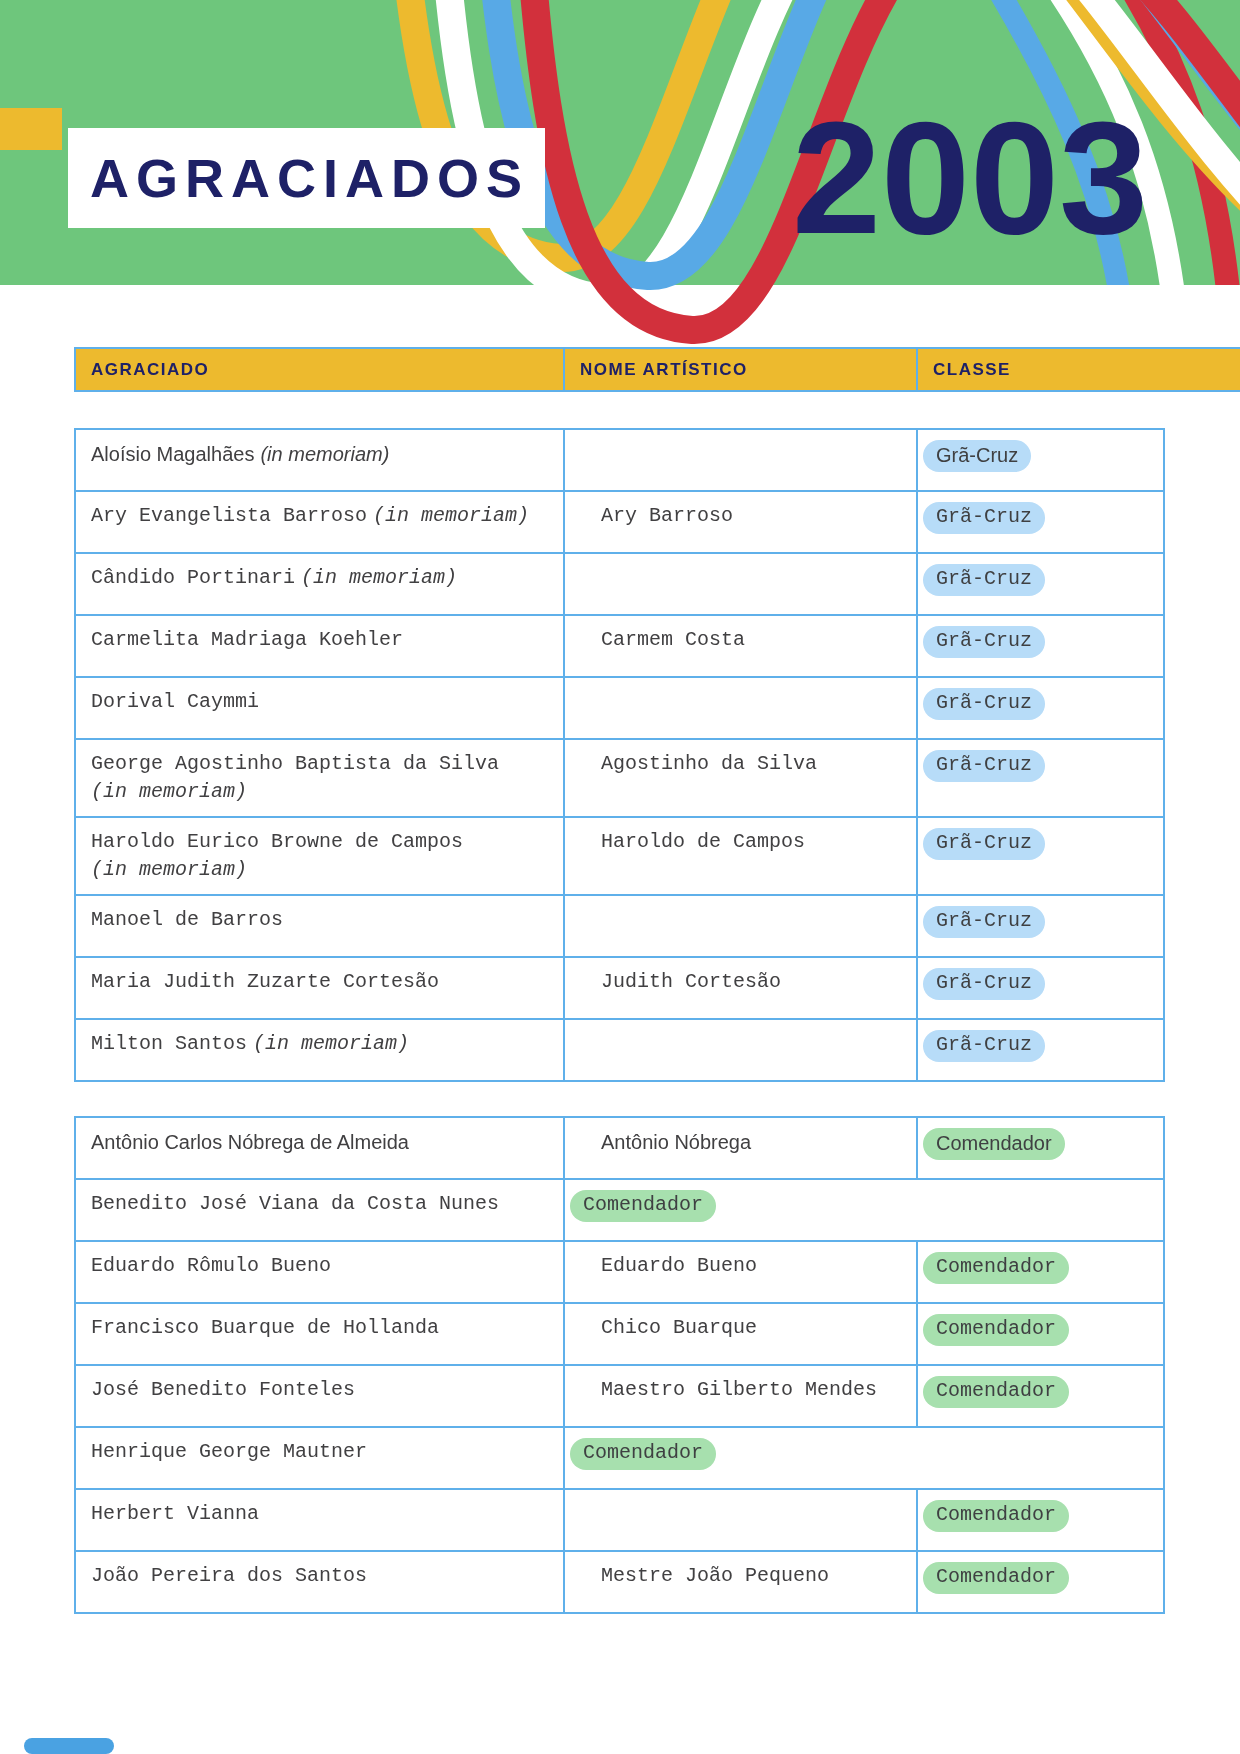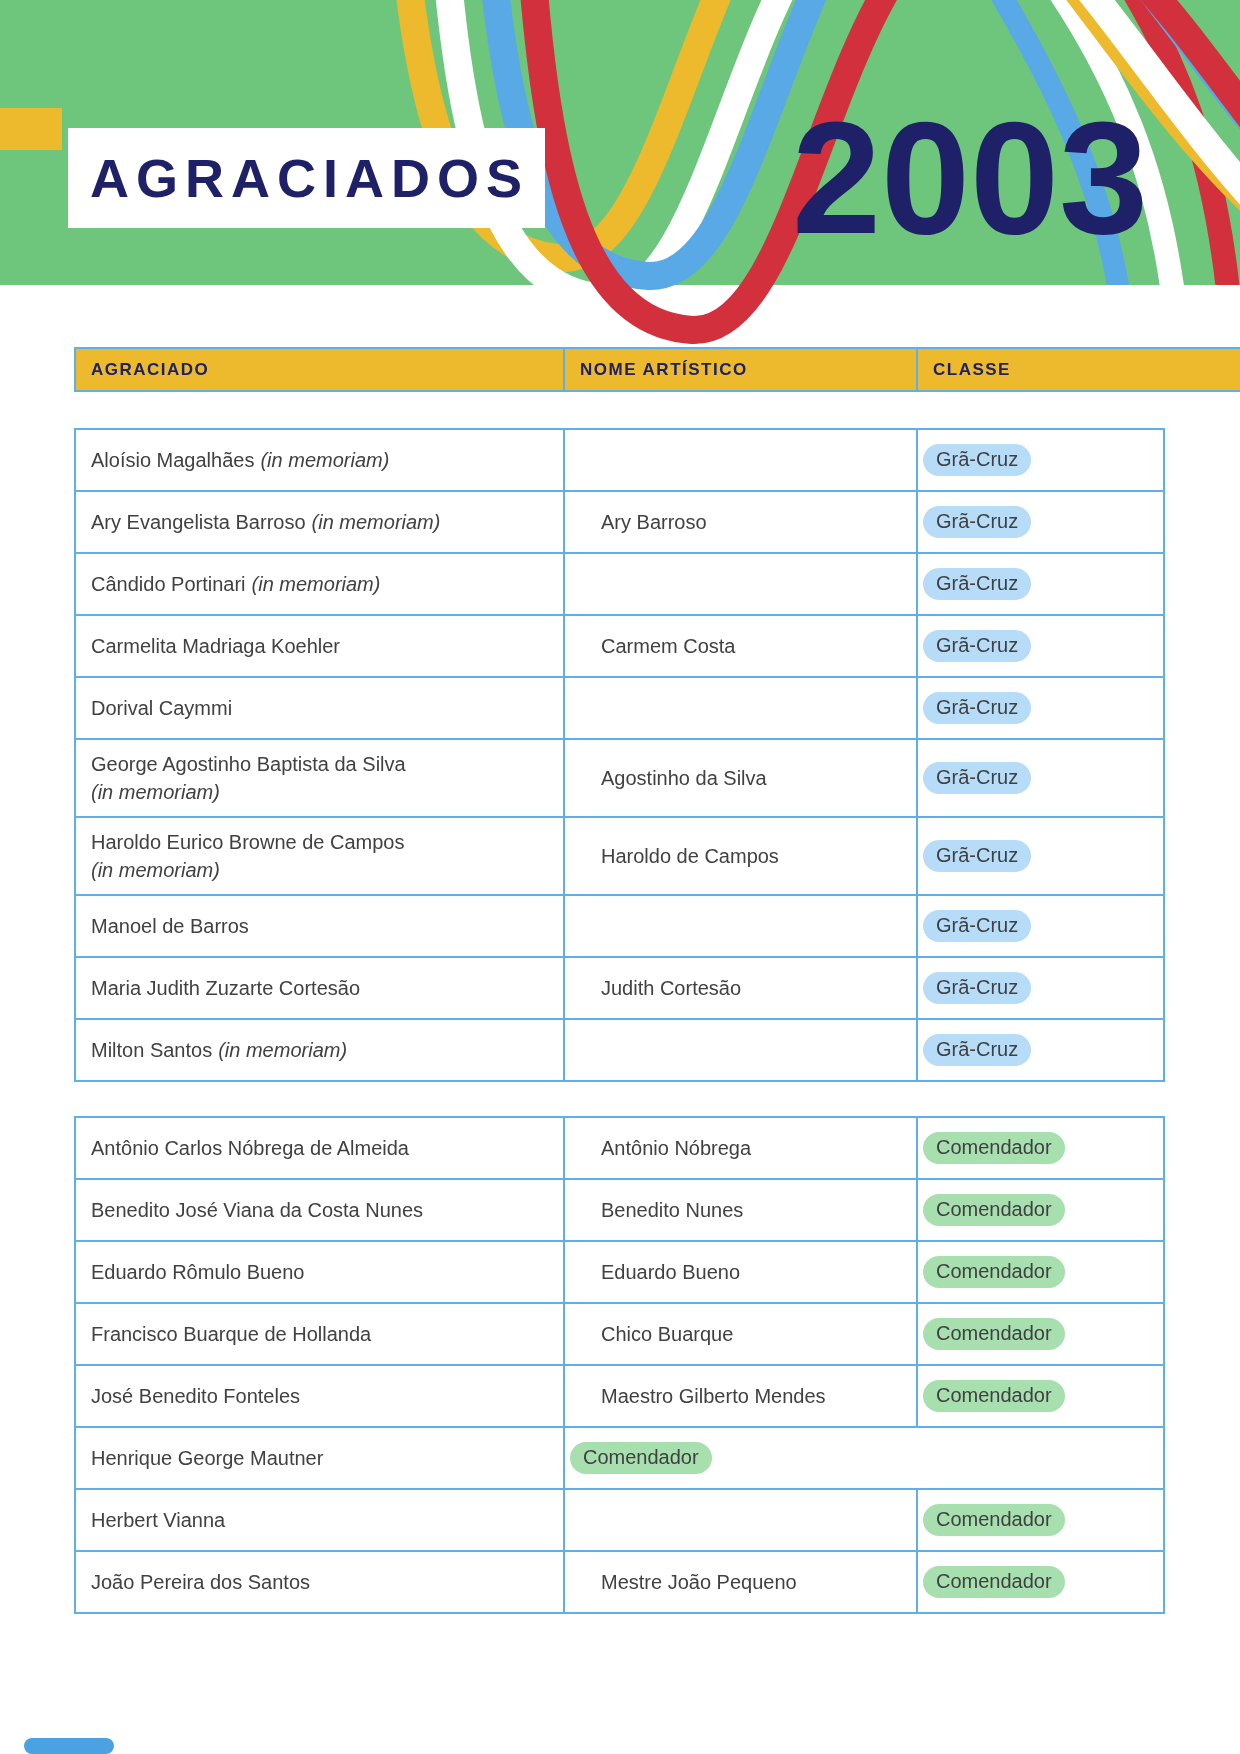--- a/index.html
+++ b/index.html
@@ -43,23 +43,23 @@
     font-size:17px;font-weight:bold;letter-spacing:1.5px;color:var(--navy);
   }
   .thead .hcell + .hcell{border-left:2px solid var(--border);}
   .tsection{
     margin-left:74px;width:1091px;box-sizing:border-box;
     border:2px solid var(--border);background:#fff;
   }
   .tsection.first{margin-top:36px;}
   .tsection.second{margin-top:34px;}
   .trow{display:grid;grid-template-columns:487px 353px auto;min-height:60px;}
-  .trow + .trow{border-top:2px solid var(--border);}
+  .trow + .trow{border-top:2px solid var(--border);font-family:Liberation Mono, monospace;}
   .cell{
-    display:flex;align-items:center;padding:10px 10px 10px 15px;box-sizing:border-box;
+    display:flex;align-items:flex-start;padding:10px 10px 10px 15px;box-sizing:border-box;
     font-size:20px;line-height:28px;color:var(--celltext);
   }
   .cell.c2,.cell.c3{border-left:2px solid var(--border);padding-left:36px;}
   .cell.c3{padding-left:5px;}
   .cell .names{display:block;}
   .mem{font-style:italic;}
   .mem.inline{margin-left:6px;}
   .mem.block{display:block;}
   .badge{
     display:inline-block;padding:2px 13px 4px 13px;border-radius:16px;
@@ -213,21 +213,20 @@
     <div class="cell c2">Antônio Nóbrega</div>
     <div class="cell c3">
       <span class="badge" style="background: rgb(167, 224, 174);">Comendador</span>
     </div>
   </div>
 
   <div class="trow">
     <div class="cell c1">
       <span class="names"><span class="nm">Benedito José Viana da Costa Nunes</span></span>
     </div>
-    <div class="cell c2">Benedito Nunes</div>
     <div class="cell c3">
       <span class="badge" style="background: rgb(167, 224, 174);">Comendador</span>
     </div>
   </div>
 
   <div class="trow">
     <div class="cell c1">
       <span class="names"><span class="nm">Eduardo Rômulo Bueno</span></span>
     </div>
     <div class="cell c2">Eduardo Bueno</div>

